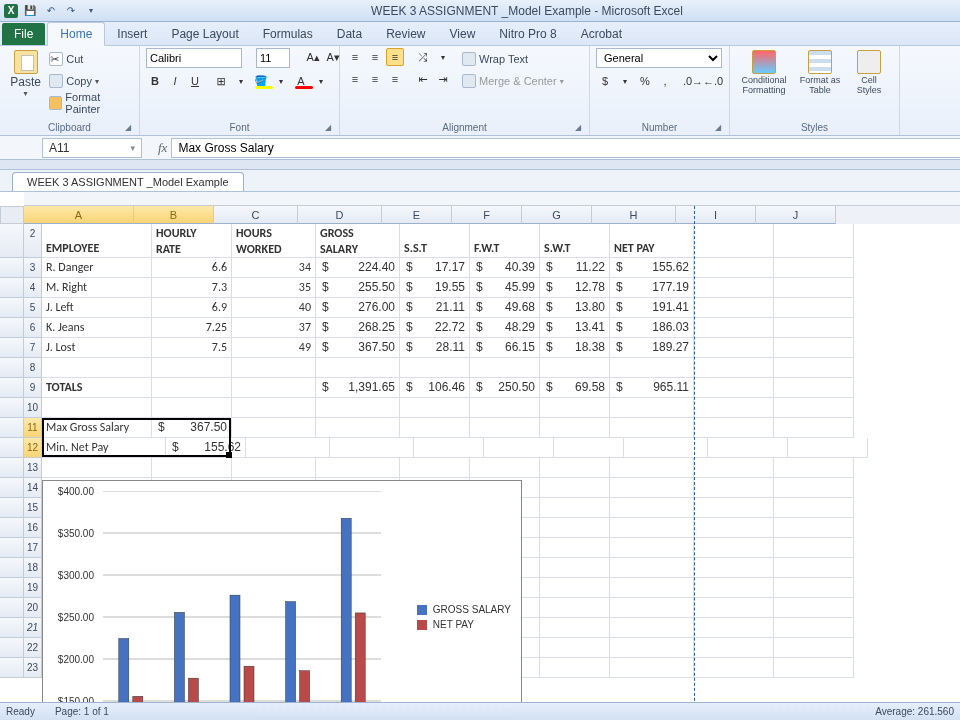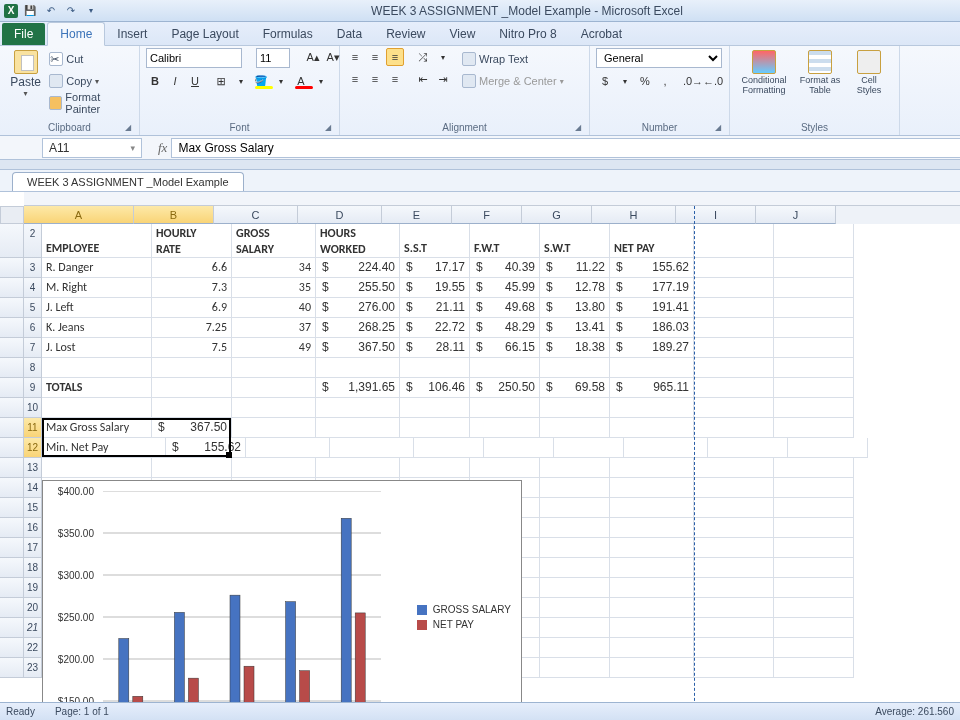--- a/index.html
+++ b/index.html
@@ -324,22 +324,22 @@
       <div class="rowhdr" style="height: 20px;">19</div>
       <div class="rowhdr" style="height: 20px;">20</div>
       <div class="rowhdr" style="height: 20px; font-style: italic;">21</div>
       <div class="rowhdr" style="height: 20px;">22</div>
       <div class="rowhdr" style="height: 20px;">23</div>
     </div>
   <div class="cells" id="cells">
       <div class="row" style="height: 34px;">
         <div class="cell hdr" style="width: 110px; line-height: 16px; padding-top: 16px;">EMPLOYEE</div>
         <div class="cell hdr" style="width: 80px; line-height: 16px; padding-top: 1px;">HOURLY<br>RATE</div>
+        <div class="cell hdr" style="width: 84px; line-height: 16px; padding-top: 1px;">HOURS<br>WORKED</div>
         <div class="cell hdr" style="width: 84px; line-height: 16px; padding-top: 1px;">GROSS<br>SALARY</div>
-        <div class="cell hdr" style="width: 84px; line-height: 16px; padding-top: 1px;">HOURS<br>WORKED</div>
         <div class="cell hdr" style="width: 70px; line-height: 16px; padding-top: 16px;">S.S.T</div>
         <div class="cell hdr" style="width: 70px; line-height: 16px; padding-top: 16px;">F.W.T</div>
         <div class="cell hdr" style="width: 70px; line-height: 16px; padding-top: 16px;">S.W.T</div>
         <div class="cell hdr" style="width: 84px; line-height: 16px; padding-top: 16px;">NET PAY</div>
         <div class="cell " style="width: 80px;"></div>
         <div class="cell " style="width: 80px;"></div>
       </div>
       <div class="row" style="height: 20px;">
         <div class="cell " style="width: 110px;">R. Danger</div>
         <div class="cell r" style="width: 80px;">6.6</div>

